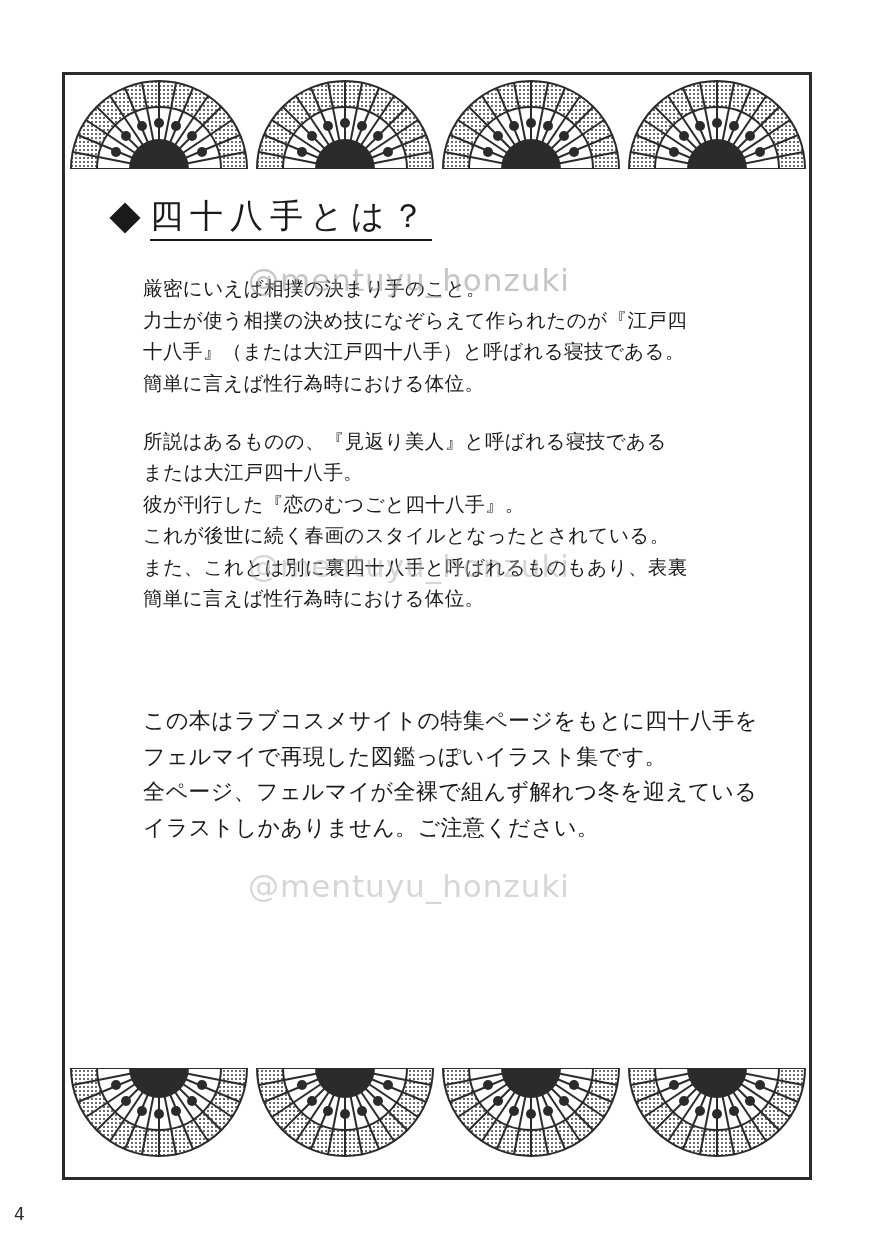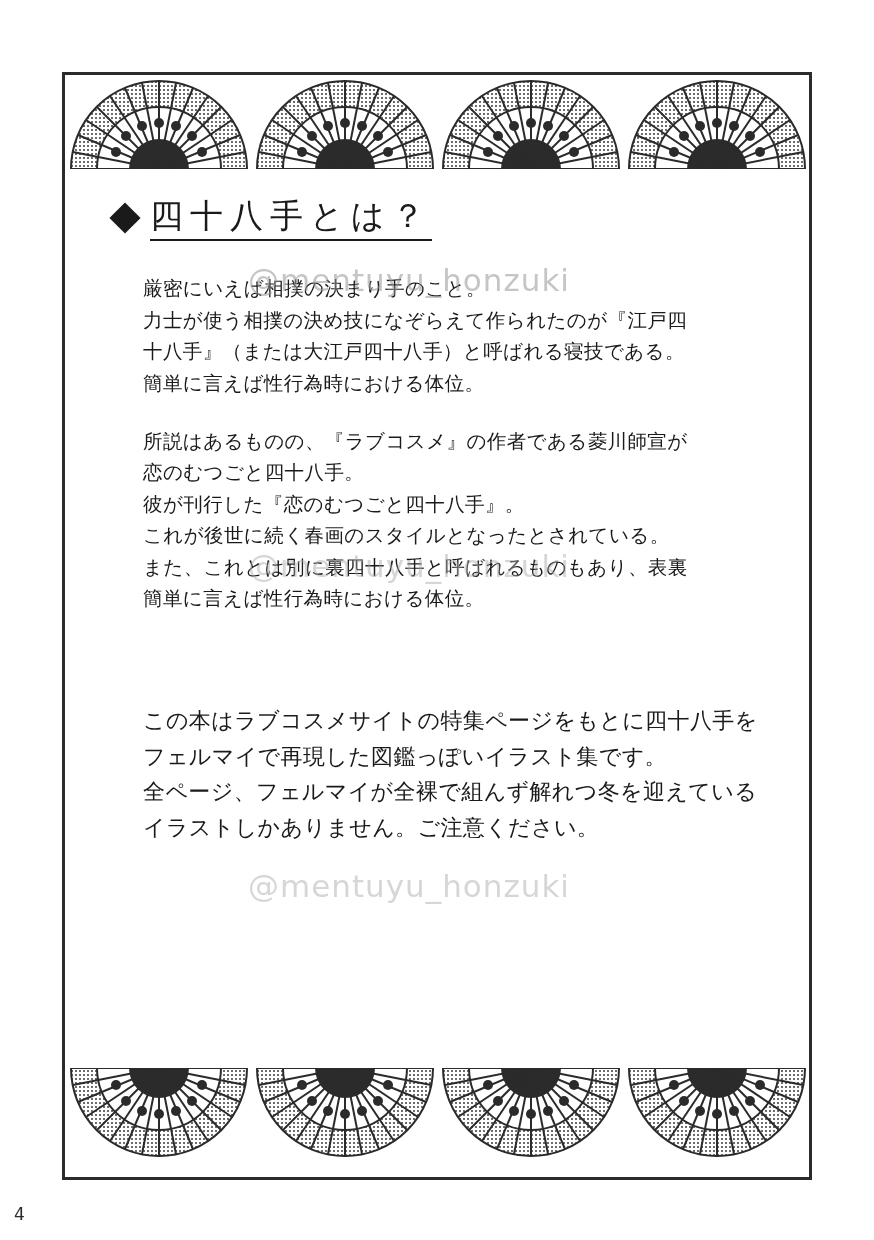--- a/index.html
+++ b/index.html
@@ -457,22 +457,22 @@
       <div class="diamond"></div>
       <div class="heading">四十八手とは？</div>
     </div>
 
     <div class="body-block">
       <p>厳密にいえば相撲の決まり手のこと。</p>
       <p>力士が使う相撲の決め技になぞらえて作られたのが『江戸四</p>
       <p>十八手』（または大江戸四十八手）と呼ばれる寝技である。</p>
       <p>簡単に言えば性行為時における体位。</p>
       <div class="para-gap"></div>
-      <p>所説はあるものの、『ラブコスメ』の作者である菱川師宣が</p>
-      <p>恋のむつごと四十八手。</p>
+      <p>所説はあるものの、『見返り美人』と呼ばれる寝技である</p>
+      <p>または大江戸四十八手。</p>
       <p>彼が刊行した『恋のむつごと四十八手』。</p>
       <p>これが後世に続く春画のスタイルとなったとされている。</p>
       <p>また、これとは別に裏四十八手と呼ばれるものもあり、表裏</p>
       <p>簡単に言えば性行為時における体位。</p>
     </div>
 
 
     <div class="closing">
       <p>この本はラブコスメサイトの特集ページをもとに四十八手を</p>
       <p>フェルマイで再現した図鑑っぽいイラスト集です。</p>

